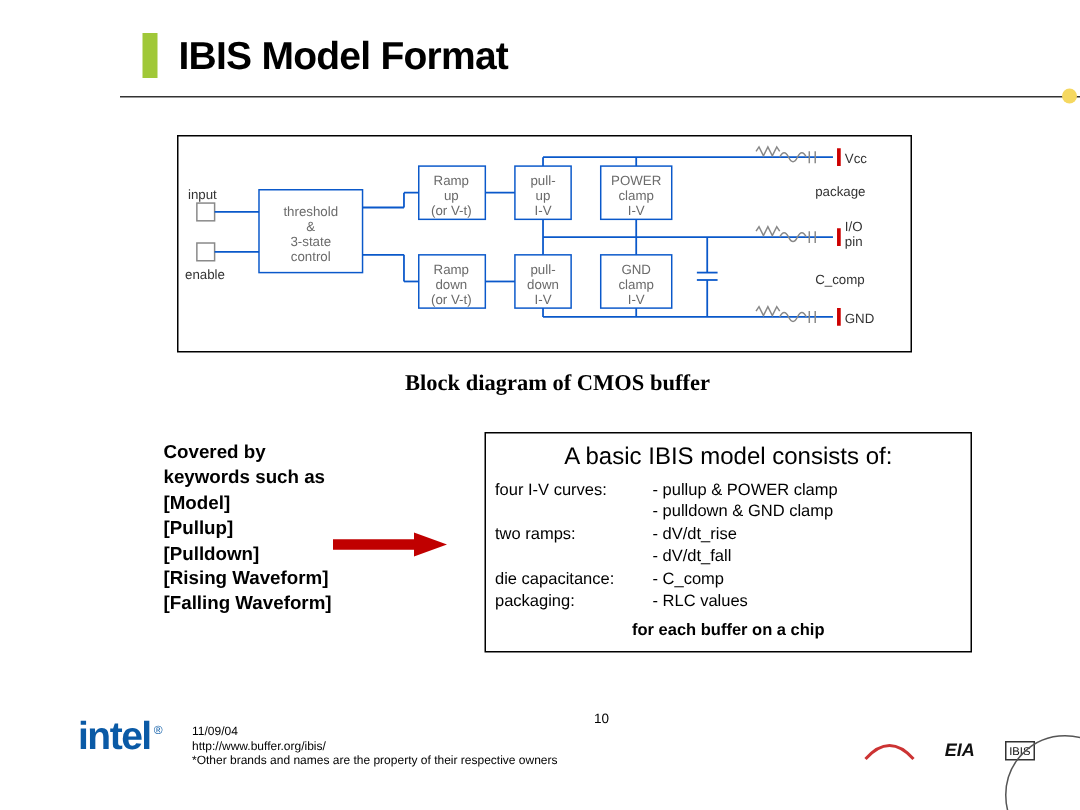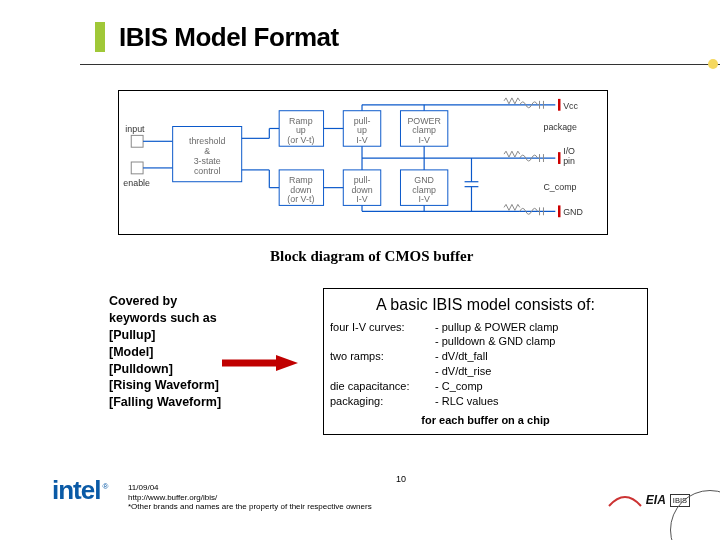--- a/index.html
+++ b/index.html
@@ -151,21 +151,21 @@
   .eia-logo {
     position: absolute;
     right: 30px;
     bottom: 14px;
     font-size: 12px;
     font-style: italic;
     font-weight: bold;
     color: #111;
     display: flex;
     align-items: center;
-    gap: 4px;
+    gap: 20px;
   }
   .eia-swoosh { width: 34px; height: 16px; }
   .ibis-badge { font-size: 7.5px; border: 1px solid #333; padding: 1px 2px; font-style: normal; font-weight: normal; }
 </style>
 </head>
 <body>
 
 <div class="title-bar">
   <div class="title-accent"></div>
   <div class="title-text">IBIS Model Format</div>
@@ -266,22 +266,22 @@
   <text x="428" y="100" class="greytext">C_comp</text>
   <text x="448" y="126" class="greytext">GND</text>
 </svg>
 </div>
 
 <div class="diag-caption">Block diagram of CMOS buffer</div>
 
 <div class="left-text">
   <div>Covered by</div>
   <div>keywords such as</div>
+  <div>[Model]</div>
   <div>[Pullup]</div>
-  <div>[Model]</div>
   <div>[Pulldown]</div>
   <div>[Rising Waveform]</div>
   <div>[Falling Waveform]</div>
 </div>
 
 <svg class="arrow-red" width="80" height="18">
   <line x1="2" y1="9" x2="58" y2="9" stroke="#c00000" stroke-width="7"></line>
   <polygon points="56,1 78,9 56,17" fill="#c00000"></polygon>
 </svg>
 
@@ -290,22 +290,22 @@
   <div class="consist-row">
     <div class="consist-label">four I-V curves:</div>
     <div class="consist-vals">
       <div>- pullup &amp; POWER clamp</div>
       <div>- pulldown &amp; GND clamp</div>
     </div>
   </div>
   <div class="consist-row">
     <div class="consist-label">two ramps:</div>
     <div class="consist-vals">
+      <div>- dV/dt_rise</div>
       <div>- dV/dt_fall</div>
-      <div>- dV/dt_rise</div>
     </div>
   </div>
   <div class="consist-row">
     <div class="consist-label">die capacitance:</div>
     <div class="consist-vals">
         <div>- C_comp</div>
       </div>
   </div>
   <div class="consist-row">
     <div class="consist-label">packaging:</div>

